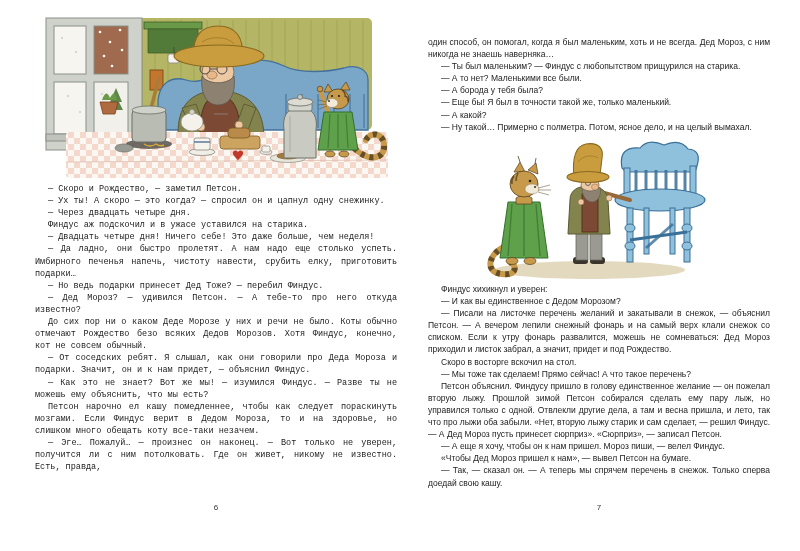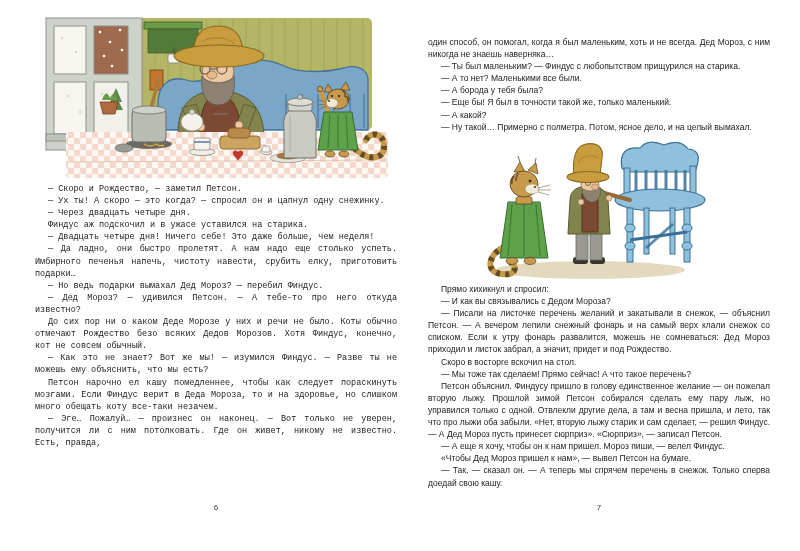--- a/index.html
+++ b/index.html
@@ -185,25 +185,26 @@
       </svg>
     </div>
 
     <div class="text-block" id="left-text">
         <p class="para">— Скоро и Рождество, — заметил Петсон.</p>
         <p class="para">— Ух ты! А скоро — это когда? — спросил он и цапнул одну снежинку.</p>
         <p class="para">— Через двадцать четыре дня.</p>
         <p class="para">Финдус аж подскочил и в ужасе уставился на старика.</p>
         <p class="para">— Двадцать четыре дня! Ничего себе! Это даже больше, чем неделя!</p>
         <p class="para">— Да ладно, они быстро пролетят. А нам надо еще столько успеть. Имбирного печенья напечь, чистоту навести, срубить елку, приготовить подарки…</p>
-        <p class="para">— Но ведь подарки вымахал Дед Мороз? — перебил Финдус.</p>
+        <p class="para">— Но ведь подарки принесет Дед Тоже? — перебил Финдус.</p>
         <p class="para">— Дед Мороз? — удивился Петсон. — А тебе-то про него откуда известно?</p>
         <p class="para">До сих пор ни о каком Деде Морозе у них и речи не было. Коты обычно отмечают Рождество безо всяких Дедов Морозов. Хотя Финдус, конечно, кот не совсем обычный.</p>
+        <p class="para">— От соседских ребят. Я слышал, как они говорили про Деда Мороза и подарки. Значит, он и к нам придет, — объяснил Финдус.</p>
         <p class="para">— Как это не знает? Вот же мы! — изумился Финдус. — Разве ты не можешь ему объяснить, что мы есть?</p>
-        <p class="para">Петсон нарочно ел кашу помедленнее, чтобы как следует пораскинуть мозгами. Если Финдус верит в Деда Мороза, то и на здоровье, но слишком много обещать коту все-таки незачем.</p>
+        <p class="para">Петсон нарочно ел кашу помедленнее, чтобы как следует пораскинуть мозгами. Если Финдус верит в Дедом Мороза, то и на здоровье, но слишком много обещать коту все-таки незачем.</p>
         <p class="para">— Эге… Пожалуй… — произнес он наконец. — Вот только не уверен, получится ли с ним потолковать. Где он живет, никому не известно.  Есть, правда,</p>
       </div>
 
     <div class="page-number" id="left-page-number">6</div>
   </div>
 
   <div class="page">
 
     <div class="text-block" id="right-text-top">
         <p class="para noindent">один способ, он помогал, когда я был маленьким, хоть и не всегда. Дед Мороз, с ним никогда не знаешь наверняка…</p>
@@ -278,22 +279,22 @@
             <circle cx="57" cy="49" r="1.1" fill="#4a3a24"></circle>
             <path d="M60,50 l12,-3 M60,52 l13,0 M60,54 l11,3" stroke="#5a4a2a" stroke-width="0.5" fill="none"></path>
           </g>
           <ellipse cx="34" cy="123" rx="6" ry="3.5" fill="var(--fur-tan)" stroke="var(--fur-dark)" stroke-width="0.7"></ellipse>
           <ellipse cx="52" cy="123" rx="6" ry="3.5" fill="var(--fur-tan)" stroke="var(--fur-dark)" stroke-width="0.7"></ellipse>
         </g>
       </svg>
     </div>
 
     <div class="text-block" id="right-text-bottom">
-        <p class="para">Прямо хихикнул и спросил:</p>
-        <p class="para">— И как вы связывались с Дедом Мороза?</p>
+        <p class="para">Финдус хихикнул и уверен:</p>
+        <p class="para">— И как вы единственное с Дедом Морозом?</p>
         <p class="para">— Писали на листочке перечень желаний и закатывали в снежок, — объяснил Петсон. — А вечером лепили снежный фонарь и на самый верх клали снежок со списком. Если к утру фонарь развалится, можешь не сомневаться: Дед Мороз приходил и листок забрал, а значит, придет и под Рождество.</p>
         <p class="para">Скоро в восторге вскочил на стол.</p>
         <p class="para">— Мы тоже так сделаем! Прямо сейчас! А что такое перечень?</p>
         <p class="para">Петсон объяснил. Финдусу пришло в голову единственное желание — он пожелал вторую лыжу. Прошлой зимой Петсон собирался сделать ему пару лыж, но управился только с одной.  Отвлекли другие дела, а там и весна пришла, и лето, так что про лыжи оба забыли. «Нет, вторую лыжу старик и сам сделает, — решил Финдус. — А Дед Мороз пусть принесет сюрприз». «Сюрприз», — записал Петсон.</p>
         <p class="para">— А еще я хочу, чтобы он к нам пришел. Мороз пиши, — велел Финдус.</p>
         <p class="para">«Чтобы Дед Мороз пришел к нам», — вывел Петсон на бумаге.</p>
         <p class="para">— Так, — сказал он. — А теперь мы спрячем перечень в снежок. Только сперва доедай свою кашу.</p>
       </div>
 
     <div class="page-number" id="right-page-number">7</div>

